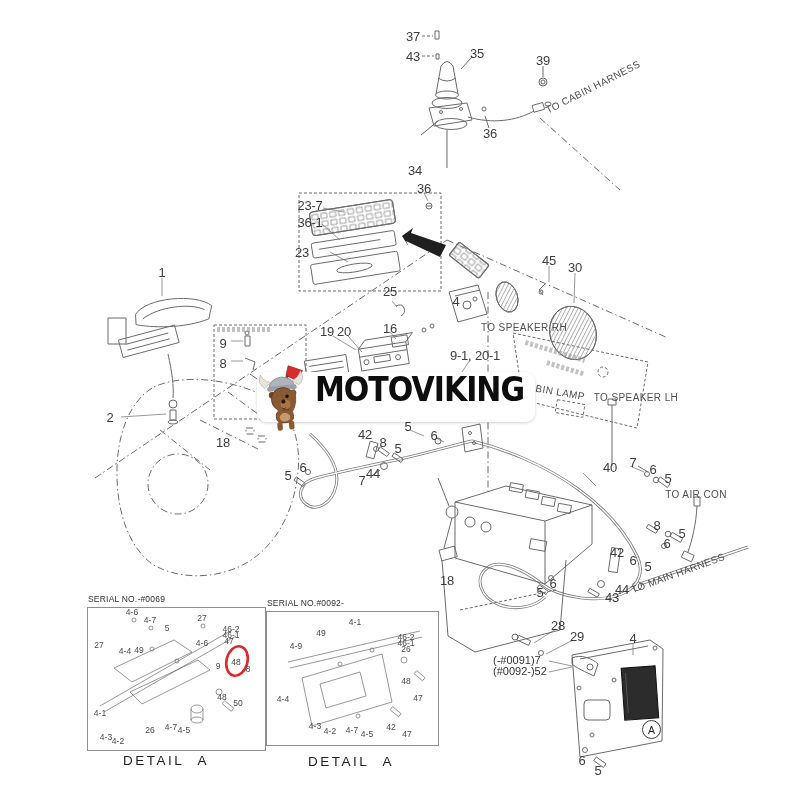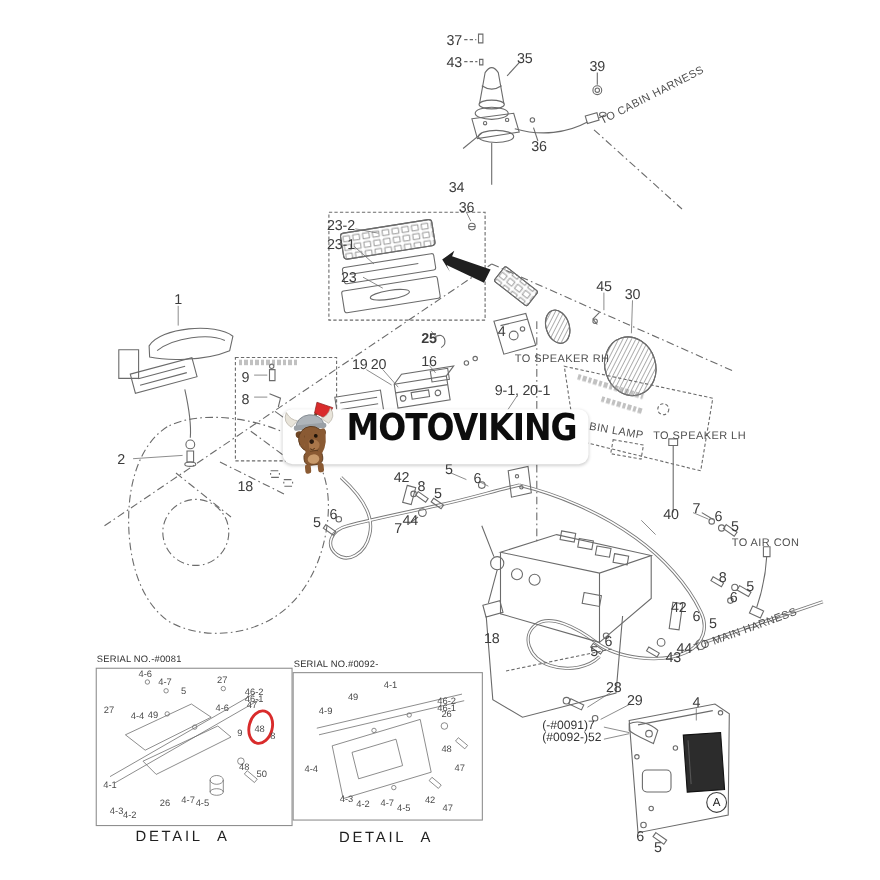--- a/index.html
+++ b/index.html
@@ -15,21 +15,21 @@
   .tubein{stroke:#fff;stroke-width:1.4;fill:none}
   .filldark{fill:#1f1f1f;stroke:none}
   .layer{position:absolute;left:0;top:0;width:800px;height:800px;z-index:2;pointer-events:none}
   .plbl{position:absolute;transform:translate(-50%,-50%);font-size:13px;color:#3d3d3d;
         white-space:nowrap;letter-spacing:-.2px}
   .detail .plbl{font-size:8.5px;color:#4a4a4a;letter-spacing:0}
   .notes .plbl{transform:translate(0,-50%);font-size:11px;color:#333;letter-spacing:0}
   .htext{position:absolute;z-index:2;font-size:10px;color:#4f4f4f;white-space:nowrap;
          letter-spacing:.4px;transform:translate(-50%,-50%)}
   #t-cabin{left:593px;top:87px;transform:translate(-50%,-50%) rotate(-27deg)}
-  #t-srh{left:511px;top:327px}
+  #t-srh{left:524px;top:327px}
   #t-slh{left:636px;top:397px}
   #t-air{left:696px;top:494px}
   #t-main{left:678px;top:573px;transform:translate(-50%,-50%) rotate(-20deg)}
   #t-lamp{left:553px;top:391px;transform:translate(-50%,-50%) rotate(10deg)}
   .blur-note{position:absolute;z-index:1;height:5px;opacity:.55;filter:blur(.4px);
      background:repeating-linear-gradient(90deg,#8f8f8f 0 3px,rgba(0,0,0,0) 3px 5px)}
   #bn1{left:217px;top:327px;width:54px}
   #bn2{left:524px;top:349px;width:62px;transform:rotate(17deg)}
   #bn3{left:546px;top:366px;width:40px;transform:rotate(17deg)}
   .dbox{position:absolute;border:1px solid #8f8f8f;z-index:1}
@@ -388,24 +388,24 @@
   <div class="blur-note" id="bn3"></div>
 
   <div class="layer">
       <span class="plbl" style="left: 413px; top: 36px;">37</span>
       <span class="plbl" style="left: 413px; top: 56px;">43</span>
       <span class="plbl" style="left: 477px; top: 53px;">35</span>
       <span class="plbl" style="left: 543px; top: 60px;">39</span>
       <span class="plbl" style="left: 415px; top: 138px; margin-top: 32px;">34</span>
       <span class="plbl" style="left: 490px; top: 133px;">36</span>
       <span class="plbl" style="left: 424px; top: 188px;">36</span>
-      <span class="plbl" style="left: 310px; top: 205px;">23-2</span>
-      <span class="plbl" style="left: 310px; top: 222px;">23-1</span>
-      <span class="plbl" style="left: 317px; top: 252px;">23</span>
-      <span class="plbl" style="left: 390px; top: 307px; font-weight: bold;">25</span>
+      <span class="plbl" style="left: 310px; top: 205px;">23-7</span>
+      <span class="plbl" style="left: 310px; top: 222px;">36-1</span>
+      <span class="plbl" style="left: 302px; top: 252px;">23</span>
+      <span class="plbl" style="left: 390px; top: 291px;">25</span>
       <span class="plbl" style="left: 456px; top: 301px;">4</span>
       <span class="plbl" style="left: 549px; top: 260px;">45</span>
       <span class="plbl" style="left: 575px; top: 267px;">30</span>
       <span class="plbl" style="left: 327px; top: 331px;">19</span>
       <span class="plbl" style="left: 344px; top: 331px;">20</span>
       <span class="plbl" style="left: 390px; top: 328px;">16</span>
       <span class="plbl" style="left: 475px; top: 355px;">9-1, 20-1</span>
       <span class="plbl" style="left: 162px; top: 272px;">1</span>
       <span class="plbl" style="left: 110px; top: 417px;">2</span>
       <span class="plbl" style="left: 223px; top: 343px;">9</span>
@@ -489,21 +489,21 @@
 
   <div class="htext" id="t-cabin">TO CABIN HARNESS</div>
   <div class="htext" id="t-srh">TO SPEAKER RH</div>
   <div class="htext" id="t-slh">TO SPEAKER LH</div>
   <div class="htext" id="t-air">TO AIR CON</div>
   <div class="htext" id="t-main">TO MAIN HARNESS</div>
   <div class="htext" id="t-lamp">CABIN LAMP</div>
 
   <div class="dbox" id="dbox1"></div>
   <div class="dbox" id="dbox2"></div>
-  <div class="dhead" id="dhead1">SERIAL NO.-#0081</div>
+  <div class="dhead" id="dhead1">SERIAL NO.-#0069</div>
   <div class="dhead" id="dhead2">SERIAL NO.#0092-</div>
   <div class="dcap" id="dcap1">DETAIL A</div>
   <div class="dcap" id="dcap2">DETAIL A</div>
 
   <div class="amark">
     <span>A</span>
   </div>
 
   <div class="band">
     <svg class="doglogo" viewBox="0 0 60 64">

